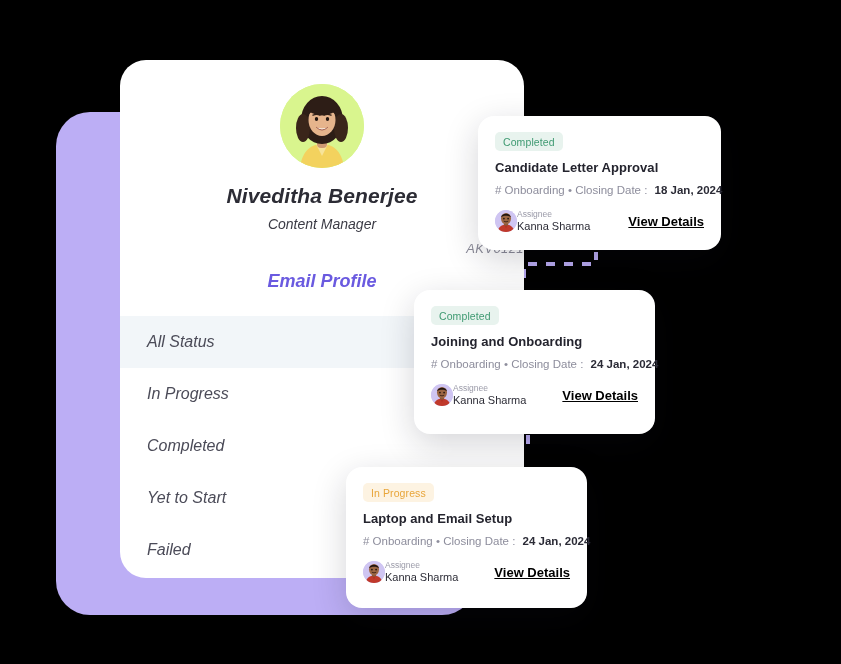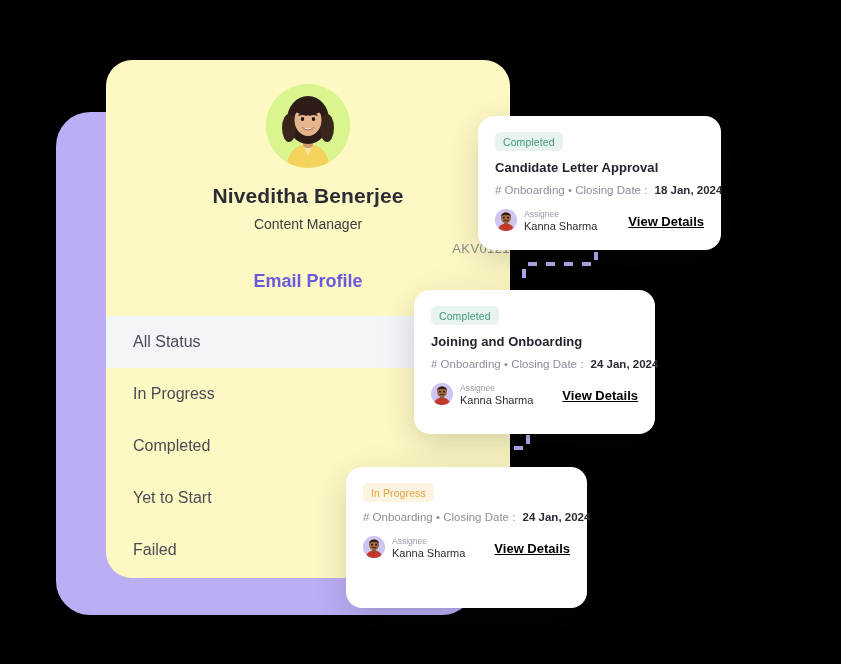--- a/index.html
+++ b/index.html
@@ -29,27 +29,28 @@
     top: 112px;
     width: 420px;
     height: 503px;
     background: #bcaef5;
     border-radius: 34px;
   }
 
   
   .profile-card {
     position: absolute;
-    left: 106px;
+    left: 120px;
     top: 60px;
     width: 404px;
     height: 518px;
-    background: #fef9c3;
+    background: #ffffff;
     border-radius: 26px;
     overflow: hidden;
+    font-style: italic;
   }
   .profile-head {
     padding-top: 24px;
     text-align: center;
   }
   .avatar-ring {
     width: 84px;
     height: 84px;
     border-radius: 50%;
     margin: 0 auto;
@@ -144,22 +145,21 @@
     margin-left: 4px;
   }
   .task-foot {
     margin-top: 13px;
     display: flex;
     align-items: center;
     justify-content: space-between;
   }
   .assignee {
     display: flex;
-    align-items: flex-start;
-    gap: 7px;
+    align-items: center;
   }
   .assignee-avatar {
     width: 22px;
     height: 22px;
     border-radius: 50%;
     overflow: hidden;
     background: #cfc5f2;
     flex: 0 0 auto;
   }
   .assignee-avatar svg { display: block; }
@@ -307,20 +307,21 @@
           <div class="assignee-label">Assignee</div>
           <div class="assignee-name">Kanna Sharma</div>
         </div>
       </div>
       <div class="view-details">View Details</div>
     </div>
   </div>
 
   <div class="task-card c3">
     <span class="badge inprogress">In Progress</span>
+    <div class="task-title">Laptop and Email Setup</div>
     <div class="task-meta">
       <span># Onboarding</span>
       <span>•</span>
       <span>Closing Date :</span>
       <span class="date">24 Jan, 2024</span>
     </div>
     <div class="task-foot">
       <div class="assignee">
         <div class="assignee-avatar">
           <svg width="22" height="22" viewBox="0 0 22 22">

